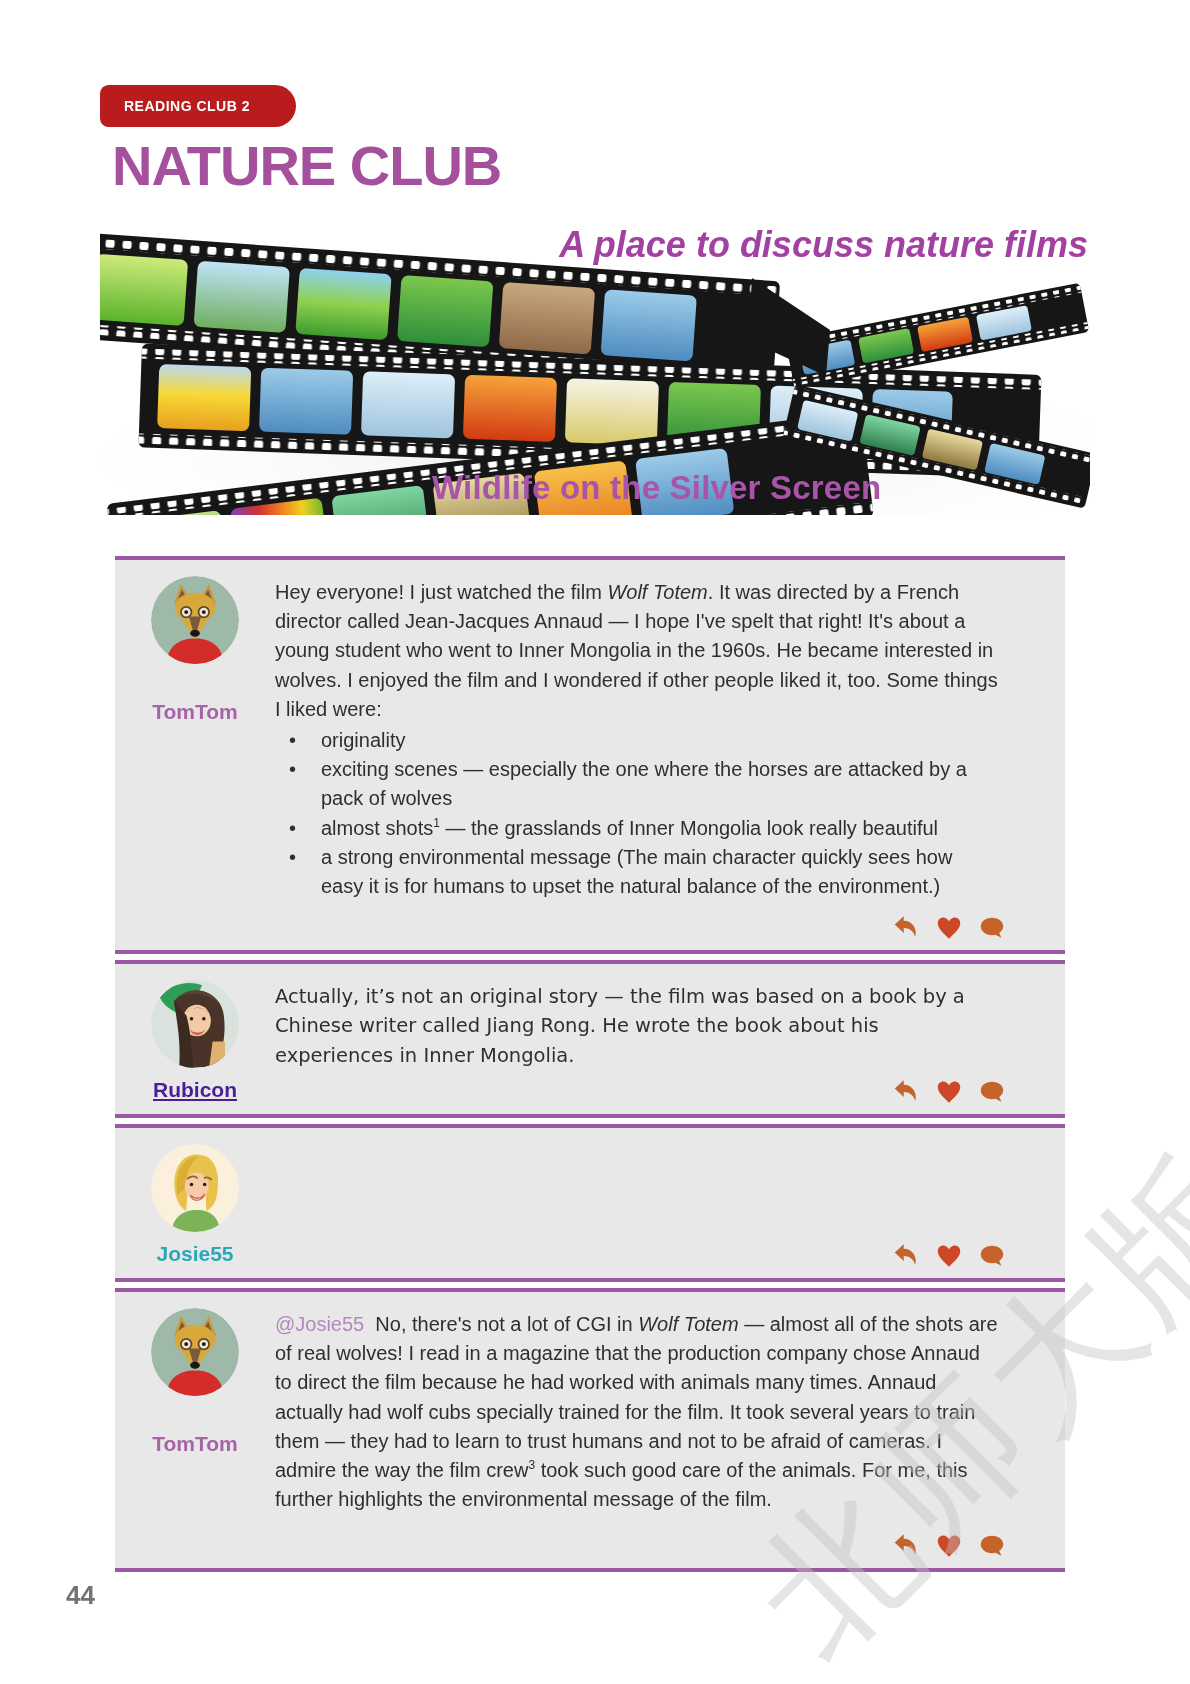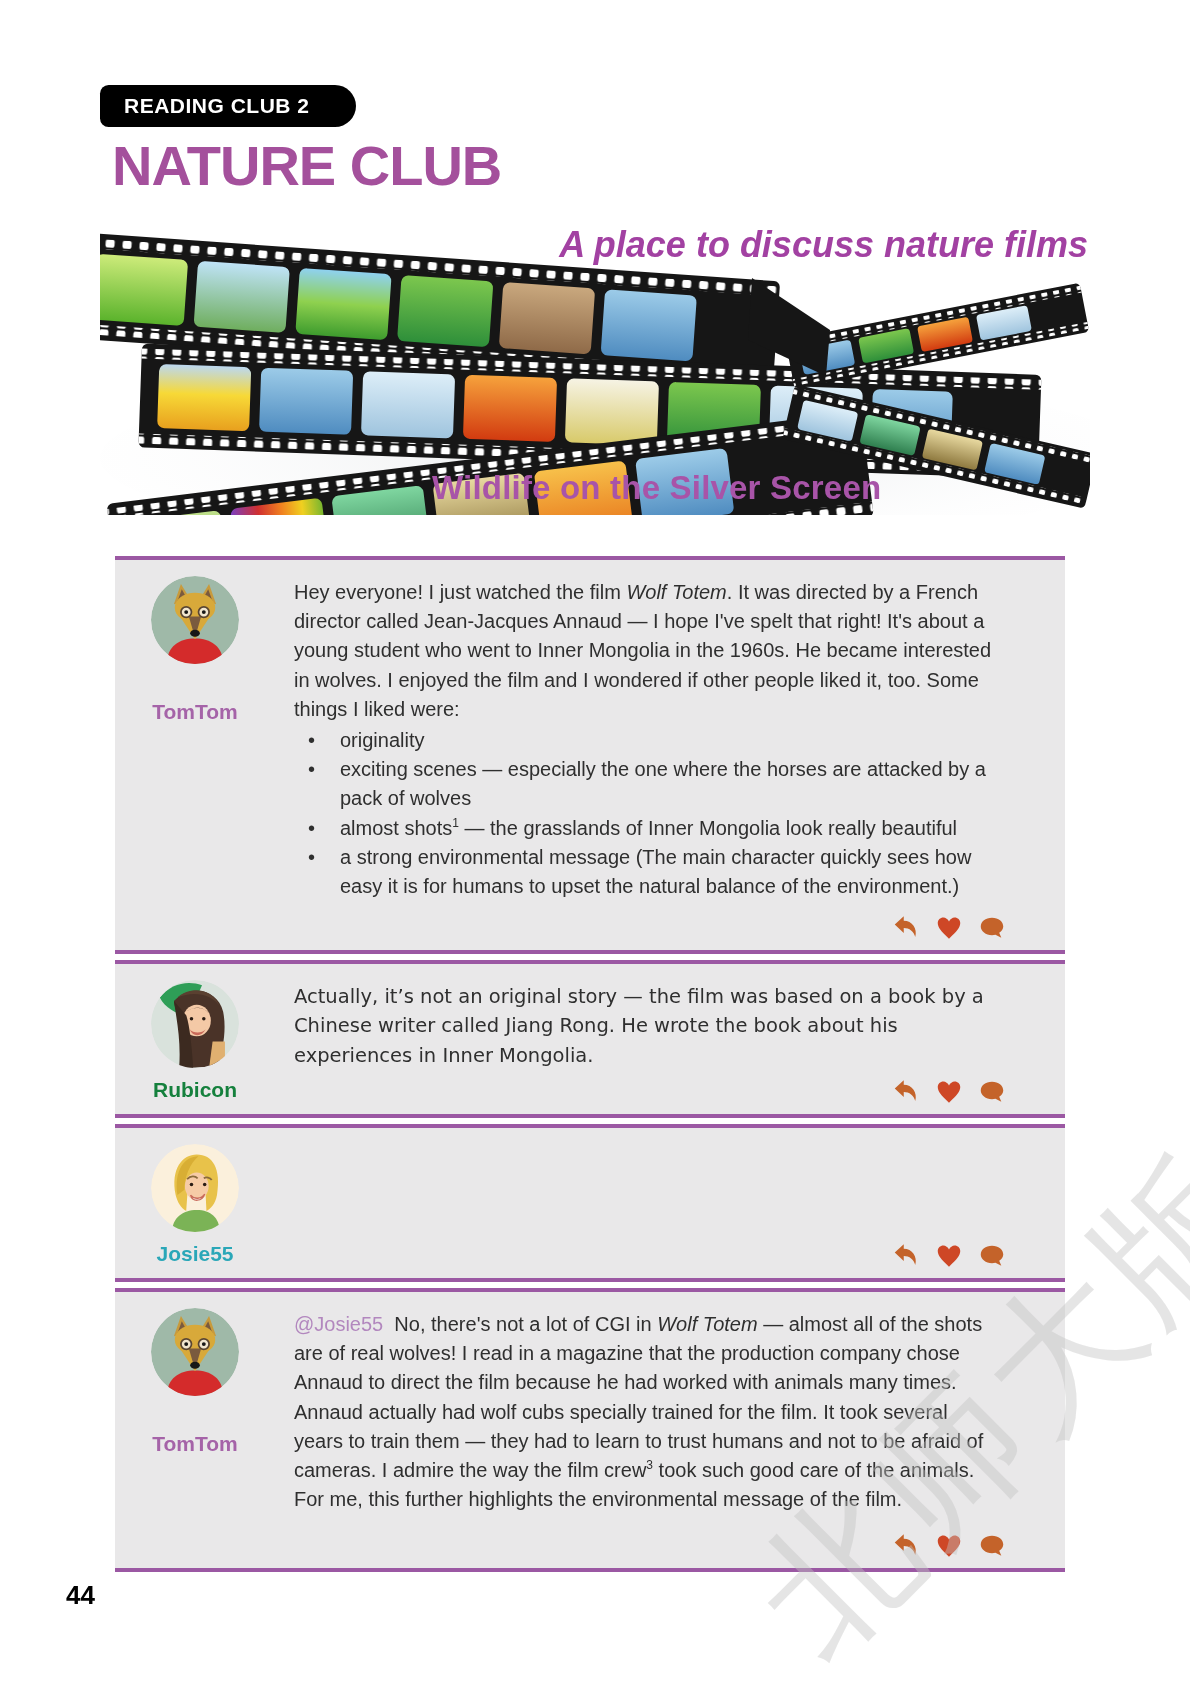--- a/index.html
+++ b/index.html
@@ -7,23 +7,23 @@
   body {
     width:1190px; height:1684px; position:relative; overflow:hidden;
     background:#ffffff;
     font-family:"Liberation Sans", sans-serif;
     color:#2e2e2e;
   }
 
   
   .club-pill {
     position:absolute; left:100px; top:85px; height:42px;
-    background:#000000; color:#fff;
+    background:#b91c1c; color:#fff;
     border-radius:9px 22px 22px 9px;
-    font-size:21px; font-weight:bold; letter-spacing:.5px;
+    font-size:14px; font-weight:bold; letter-spacing:.5px;
     display:flex; align-items:center; padding:0 46px 0 24px;
   }
   .page-title {
     position:absolute; left:112px; top:133px;
     font-size:56px; font-weight:800; letter-spacing:-1px;
     color:#a4509c;
   }
 
   
   .banner { position:absolute; left:100px; top:208px; width:990px; height:307px; }
@@ -47,43 +47,43 @@
     border-bottom:4px solid #9b58a3;
     margin-bottom:6px;
     display:flex; gap:22px;
     padding:16px 66px 12px 22px;
     position:relative;
   }
   .post-left { width:116px; flex:0 0 116px; text-align:center; }
   .avatar { width:88px; height:88px; border-radius:50%; overflow:hidden; display:inline-block; }
   .author { margin-top:6px; font-size:21px; font-weight:bold; }
   .author.tomtom  { color:#a563a8;margin-top:32px; }
-  .author.rubicon { color:#15803d; }
+  .author.rubicon { color:#4c1d95;text-decoration:underline; }
   .author.josie   { color:#2aa7b8; }
 
-  .post-body { flex:1; font-size:20px; line-height:1.46; color:#2f2f2f; padding-top:2px;margin-left:19px; }
+  .post-body { flex:1; font-size:20px; line-height:1.46; color:#2f2f2f; padding-top:2px; }
   .post-body sup { font-size:60%; line-height:0; }
   .post.alt-font .post-body { font-family:"DejaVu Sans", sans-serif; font-size:19.5px; line-height:1.5; }
   .post.bold-post .post-body { font-weight:bold; font-size:20.5px; }
   .mention { color:#b287be; }
 
   ul.bullets { list-style:none; margin-top:2px; }
   ul.bullets li { position:relative; padding-left:46px; }
   ul.bullets li::before {
     content:"•"; position:absolute; left:14px; top:0; color:#2f2f2f;
   }
 
   .post-actions {
     position:absolute; right:58px; bottom:8px;
     display:flex; gap:13px; align-items:center; z-index:2;
   }
   .post-actions .icn { width:30px; height:27px; display:block; cursor:pointer; }
 
   
-  .page-number { position:absolute; left:66px; top:1580px; font-size:26px; font-weight:bold; color:#000000; }
+  .page-number { position:absolute; left:66px; top:1580px; font-size:26px; font-weight:bold; color:#737373; }
   .watermark {
     position:absolute; left:858px; top:1498px;
     font-size:150px; letter-spacing:8px; white-space:nowrap;
     font-family:"DejaVu Serif", serif;
     color:#c3c3c3; opacity:.42;
     transform:rotate(-45deg); transform-origin:0 100%;
     z-index:6; pointer-events:none;
   }
 </style>
 </head>

